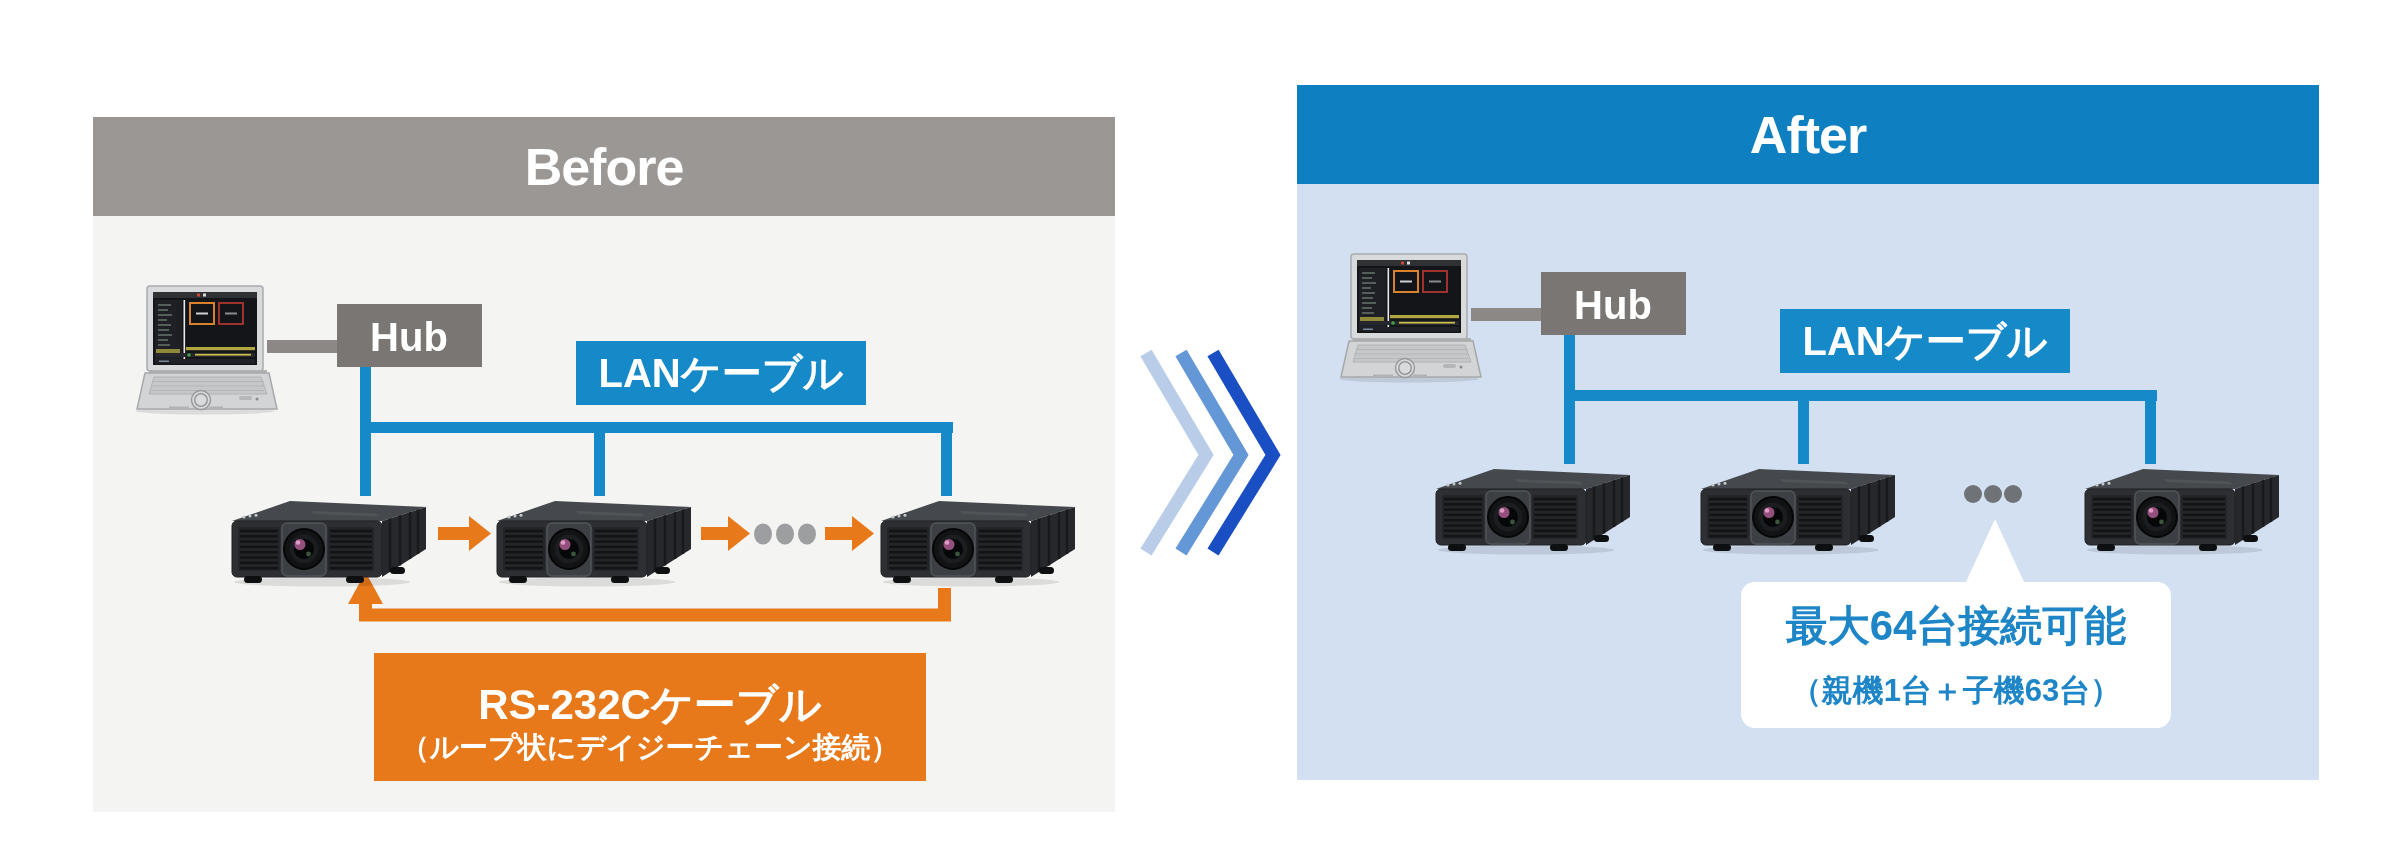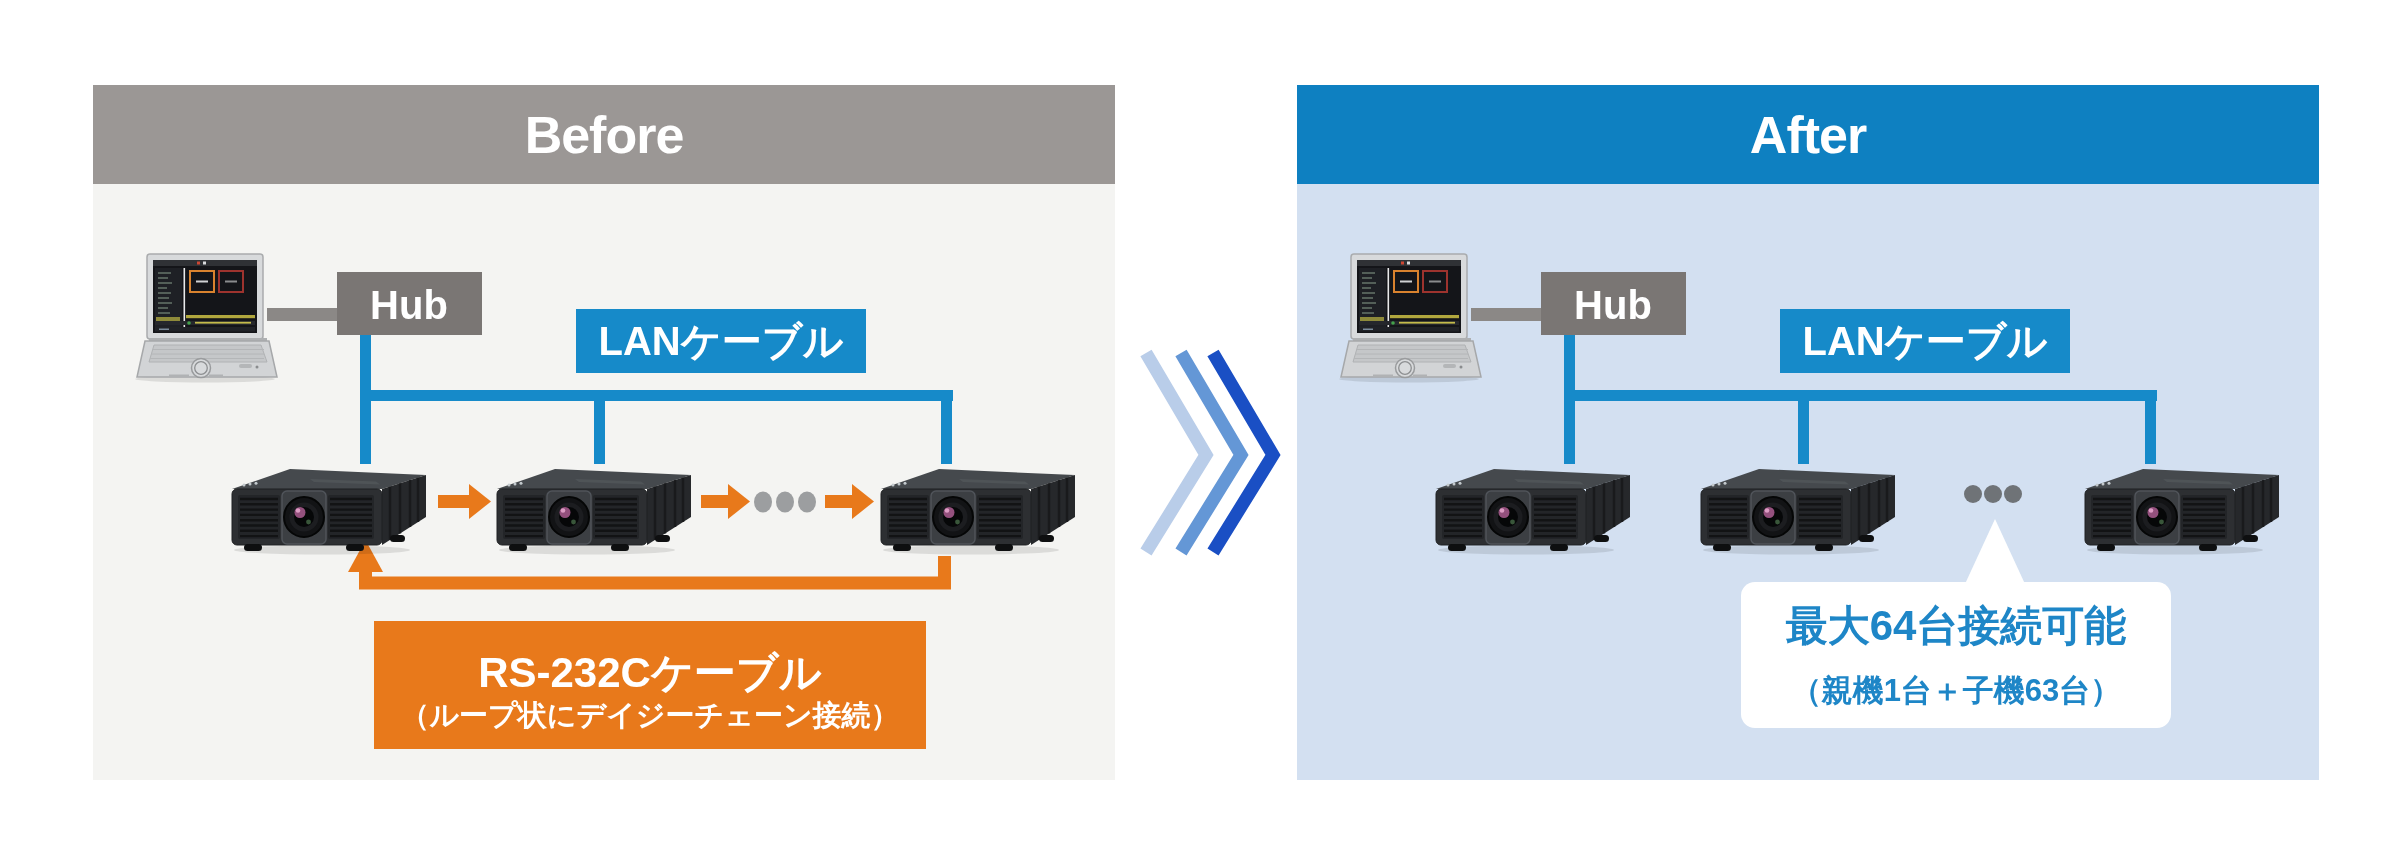--- a/index.html
+++ b/index.html
@@ -10,21 +10,21 @@
     position:relative;width:2406px;height:868px;overflow:hidden;
     background:var(--c-page_bg,#fff);
     font-family:var(--fstack);
   }
   .panel{position:absolute;top:85px;width:1022px;height:695px;}
   .panel-before{left:93px;}
   .panel-after{left:1297px;}
   .panel-header{
     height:99px;display:flex;align-items:center;justify-content:center;
   }
-  .panel-before .panel-header{background:var(--c-before_header_bg,#9b9795);}
+  .panel-before .panel-header{background:var(--c-before_header_bg,#9b9795);margin-top:32px;}
   .panel-after  .panel-header{background:var(--c-after_header_bg,#0e80c1);}
   .panel-title{
     color:var(--c-header_text,#fff);font-size:52px;font-weight:700;letter-spacing:-1px;
   }
   .panel-body{position:relative;width:1022px;height:596px;}
   .panel-before .panel-body{background:var(--c-before_body_bg,#f4f4f2);}
   .panel-after  .panel-body{background:var(--c-after_body_bg,#d3e0f1);}
   .diagram{position:absolute;left:0;top:0;width:1022px;height:596px;display:block;}
   .chevrons{position:absolute;left:1120px;top:340px;width:170px;height:225px;}
   .ch{fill:none;stroke-width:13;stroke-linecap:butt;stroke-linejoin:miter;}

